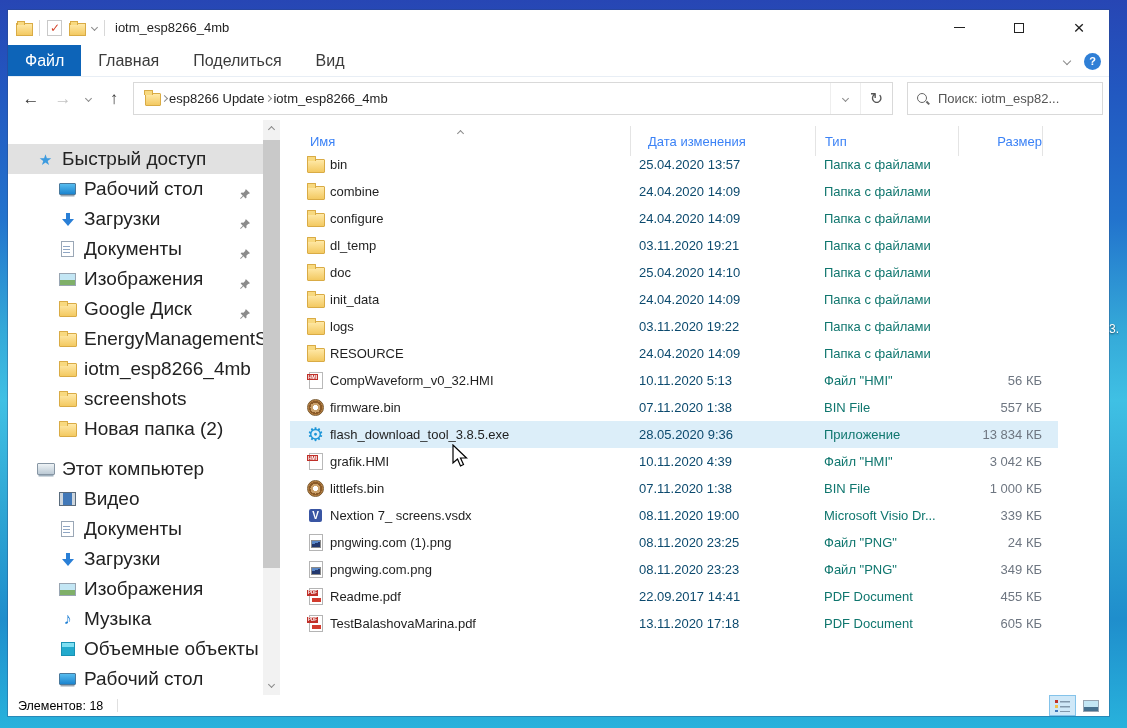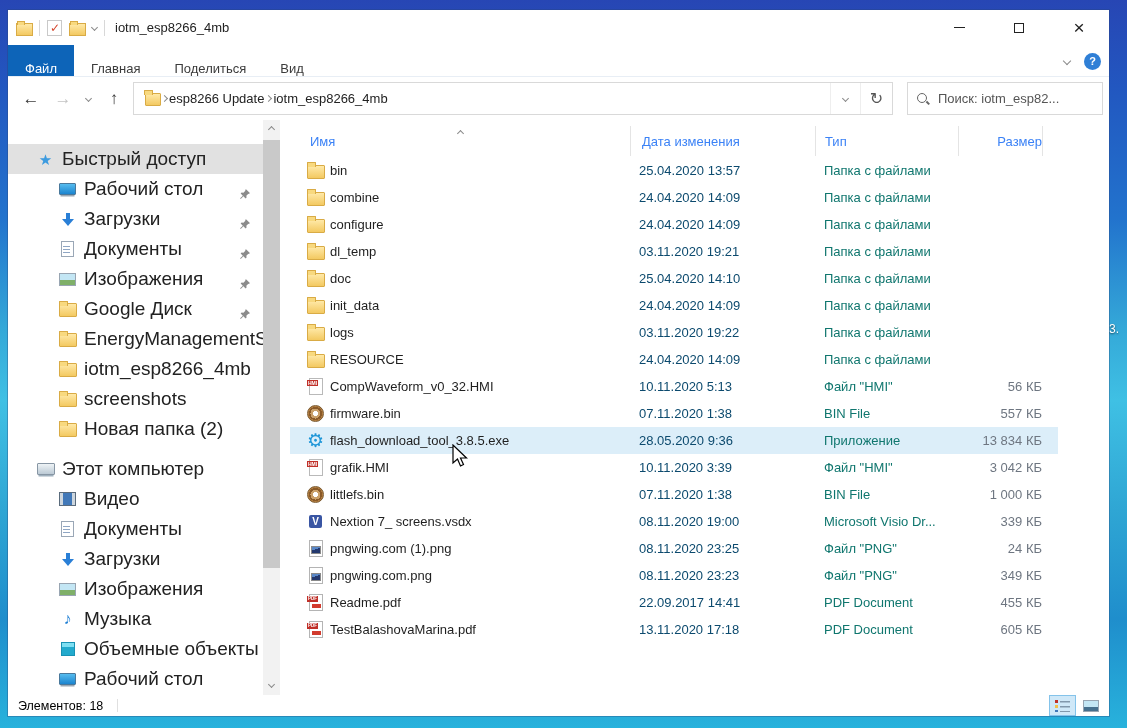--- a/index.html
+++ b/index.html
@@ -17,21 +17,21 @@
   .qat-sep { width:1px; height:16px; background:#d8d8d8; }
   .title-text { margin-left:10px; font-size:13px; color:#222; }
   .win-buttons { position:absolute; right:0; top:0; height:35px; display:flex; }
   .win-btn { width:60px; height:35px; display:flex; align-items:center; justify-content:center; color:#222; }
   .glyph-min { width:11px; height:1px; background:#222; }
   .glyph-max { width:10px; height:10px; border:1px solid #222; }
   .glyph-close { font-size:19px; line-height:1; color:#222; }
 
   
   .tabsbar { position:relative; height:32px; display:flex; align-items:stretch; border-bottom:1px solid #e8eef5; }
-  .rtab { padding:0 17px; display:flex; align-items:flex-end; font-size:13px; color:#3b3b3b; }
+  .rtab { padding:0 17px; display:flex; align-items:center; font-size:16px; color:#3b3b3b; }
   .rtab.active { background:#0d64b8; color:#fff; }
   .ribbon-right { position:absolute; right:8px; top:0; height:32px; display:flex; align-items:center; gap:14px; }
   .help-circle { width:17px; height:17px; border-radius:50%; background:#2f7fd6; color:#fff; font-size:11px; font-weight:bold; display:flex; align-items:center; justify-content:center; }
 
   
   .chev { display:inline-block; width:6px; height:6px; border-top:1.5px solid #5f5f5f; border-right:1.5px solid #5f5f5f; }
   .chev.down { transform:rotate(135deg); }
   .chev.up { transform:rotate(-45deg); }
   .chev.right { transform:rotate(45deg); }
   .chev.sm { width:5px; height:5px; }
@@ -66,27 +66,27 @@
   .side-scroll { position:absolute; left:255px; top:0; width:17px; height:100%; background:#f2f2f2; }
   .scroll-thumb { position:absolute; left:0; top:20px; width:17px; height:428px; background:#c9c9c9; }
   .scroll-arrow { position:absolute; left:0; width:17px; height:17px; display:flex; align-items:center; justify-content:center; }
   .scroll-arrow.top { top:1px; } .scroll-arrow.bottom { bottom:2px; }
 
   
   .filepane { position:absolute; left:282px; top:0; right:0; height:100%; }
   .cols { position:absolute; top:6px; left:0; display:flex; height:30px; font-size:13px; color:#3b82f6; align-items:center; }
   .col-cell { height:30px; display:flex; align-items:center; }
   .col-name { width:340px; padding-left:20px; }
-  .col-date { width:185px; border-left:1px solid #e4e4e4; padding-left:11px; }
+  .col-date { width:185px; border-left:1px solid #e4e4e4; padding-left:17px; }
   .col-type { width:143px; border-left:1px solid #e4e4e4; padding-left:9px; }
   .col-size { width:84px; border-left:1px solid #e4e4e4; justify-content:flex-end; }
   .col-end  { width:10px; border-left:1px solid #e4e4e4; }
   .sort-ind { position:absolute; top:2px; left:168px; }
 
-  .rows { position:absolute; top:37px; left:0; width:768px; }
+  .rows { position:absolute; top:31px; left:0; width:768px; }
   .frow { height:27px; display:flex; align-items:center; padding-left:16px; font-size:13px; }
   .frow.selected { background:#dceef9; }
   .fcell-icon { width:24px; display:flex; align-items:center; flex:none; }
   .fcell-name { width:300px; color:#1f1f1f; white-space:nowrap; overflow:hidden; }
   .fcell-date { width:185px; color:#0c4a6e; padding-left:9px; }
   .fcell-type { width:143px; color:#0f766e; padding-left:9px; white-space:nowrap; overflow:hidden; }
   .fcell-size { width:84px; color:#6e7681; text-align:right; }
 
   
   .statusbar { position:absolute; left:0; bottom:0; width:100%; height:21px; display:flex; align-items:center; padding:0 6px 0 10px; font-size:12.5px; color:#000000; }
@@ -491,21 +491,21 @@
               <span class="fcell-date">28.05.2020 9:36</span>
               <span class="fcell-type">Приложение</span>
               <span class="fcell-size">13 834 КБ</span>
             </div>
 
             <div class="frow">
               <span class="fcell-icon">
                 <span class="icon16 hmi-icon"></span>
               </span>
               <span class="fcell-name">grafik.HMI</span>
-              <span class="fcell-date">10.11.2020 3:39</span>
+              <span class="fcell-date">10.11.2020 4:39</span>
               <span class="fcell-type">Файл "HMI"</span>
               <span class="fcell-size">3 042 КБ</span>
             </div>
 
             <div class="frow">
               <span class="fcell-icon">
                 <span class="icon16 disc-icon"></span>
               </span>
               <span class="fcell-name">littlefs.bin</span>
               <span class="fcell-date">07.11.2020 1:38</span>

